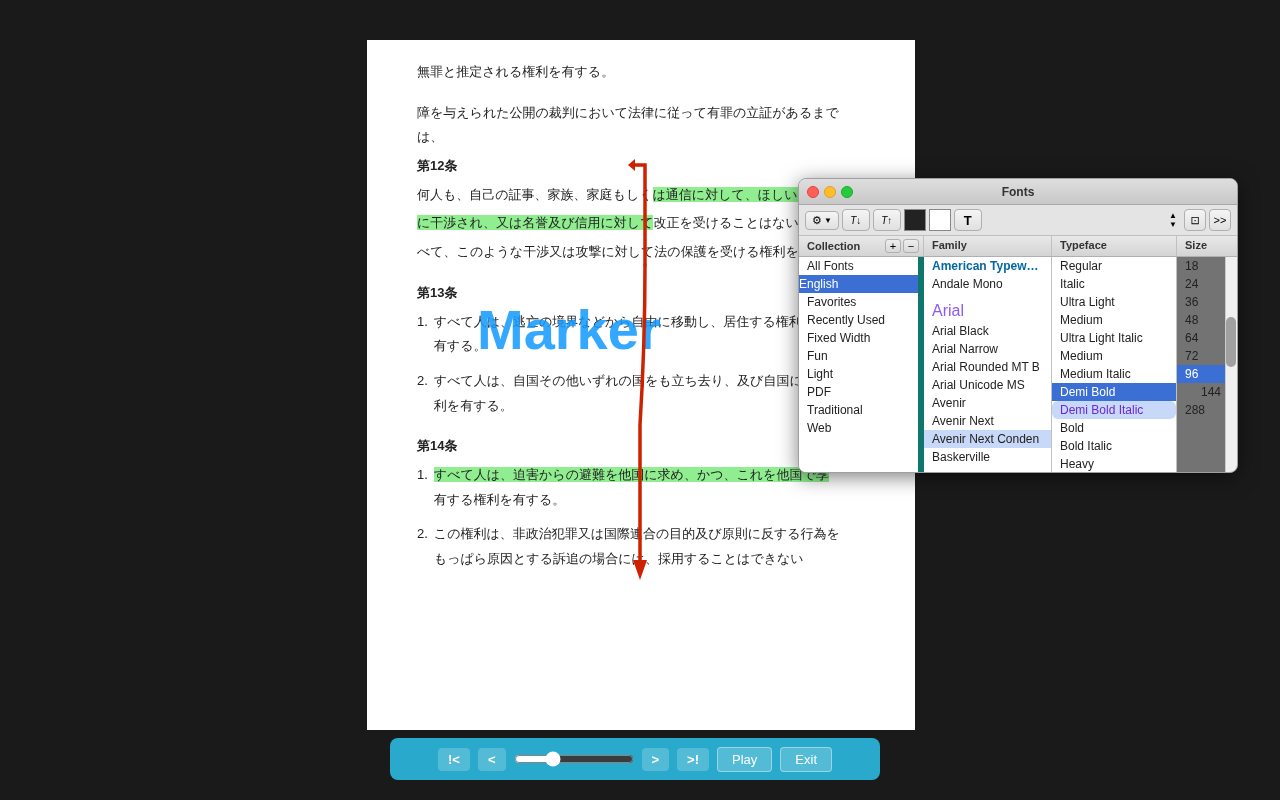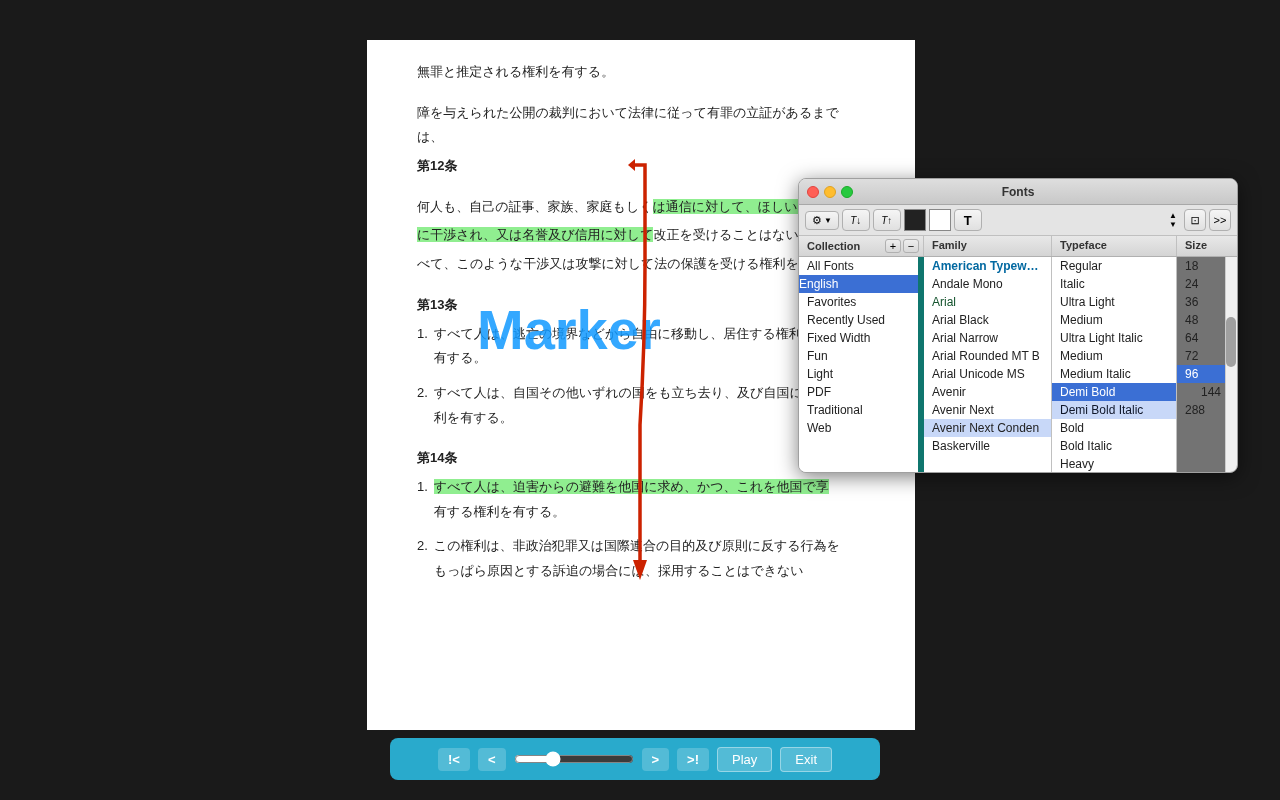--- a/index.html
+++ b/index.html
@@ -17,21 +17,21 @@
 
 <div style="position:absolute;inset:0;background:#1a1a1a;"></div>
 
 <div style="position:absolute;left:367px;top:40px;width:548px;height:690px;background:white;overflow:hidden;">
   <div style="padding:20px 50px;font-size:13px;line-height:1.9;color:#222;">
 
     <p style="margin-bottom:16px;">無罪と推定される権利を有する。</p>
     <p style="margin-bottom:4px;">障を与えられた公開の裁判において法律に従って有罪の立証があるまでは、</p>
 
     <div>
-      <p style="font-weight:bold;margin-bottom:16px;">第12条</p>
+      <p style="font-weight:bold;margin-bottom:4px;">第12条</p>
       <p style="margin-bottom:4px;">何人も、自己の証事、家族、家庭もしく<span style="background:#90ee90;">は通信に対して、ほしいまま</span></p>
       <p style="margin-bottom:4px;"><span style="background:#90ee90;">に干渉され、又は名誉及び信用に対して</span>改正を受けることはない。人はす</p>
       <p style="margin-bottom:16px;">べて、このような干渉又は攻撃に対して法の保護を受ける権利を有する。</p>
     </div>
 
     <div style="position:absolute;left:110px;top:237px;font-size:56px;font-weight:bold;color:#1199ff;font-family:Arial,sans-serif;opacity:0.85;z-index:5;">
       <span>Marker</span>
     </div>
 
     <div style="position:relative;z-index:2;">
@@ -139,41 +139,41 @@
       <div style="padding:2px 8px;font-size:12px;color:#222;cursor:pointer;">Fun</div>
       <div style="padding:2px 8px;font-size:12px;color:#222;cursor:pointer;">Light</div>
       <div style="padding:2px 8px;font-size:12px;color:#222;cursor:pointer;">PDF</div>
       <div style="padding:2px 8px;font-size:12px;color:#222;cursor:pointer;">Traditional</div>
       <div style="padding:2px 8px;font-size:12px;color:#222;cursor:pointer;">Web</div>
     </div>
 
     <div style="overflow-y:auto;border-right:1px solid #c0c0c0;background:white;">
       <div style="padding:2px 8px;font-size:12px;color:#0369a1;cursor:pointer;white-space:nowrap;overflow:hidden;text-overflow:ellipsis;font-weight:bold;">American Typewrite</div>
       <div style="padding:2px 8px;font-size:12px;color:#222;cursor:pointer;">Andale Mono</div>
-      <div style="padding:2px 8px;font-size:12px;color:#14532d;cursor:pointer;">Arial</div>
+      <div style="padding:2px 8px;font-size:16px;color:#8b5cf6;cursor:pointer;margin-top:7px;">Arial</div>
       <div style="padding:2px 8px;font-size:12px;color:#222;cursor:pointer;">Arial Black</div>
       <div style="padding:2px 8px;font-size:12px;color:#222;cursor:pointer;">Arial Narrow</div>
       <div style="padding:2px 8px;font-size:12px;color:#222;cursor:pointer;white-space:nowrap;overflow:hidden;text-overflow:ellipsis;">Arial Rounded MT B</div>
       <div style="padding:2px 8px;font-size:12px;color:#222;cursor:pointer;white-space:nowrap;overflow:hidden;text-overflow:ellipsis;">Arial Unicode MS</div>
       <div style="padding:2px 8px;font-size:12px;color:#222;cursor:pointer;">Avenir</div>
       <div style="padding:2px 8px;font-size:12px;color:#222;cursor:pointer;">Avenir Next</div>
       <div style="padding:2px 8px;font-size:12px;color:#222;cursor:pointer;background:#c8d8f8;">Avenir Next Conden</div>
       <div style="padding:2px 8px;font-size:12px;color:#222;cursor:pointer;">Baskerville</div>
     </div>
 
     <div style="overflow-y:auto;border-right:1px solid #c0c0c0;background:white;">
       <div style="padding:2px 8px;font-size:12px;color:#222;cursor:pointer;">Regular</div>
       <div style="padding:2px 8px;font-size:12px;color:#222;cursor:pointer;">Italic</div>
       <div style="padding:2px 8px;font-size:12px;color:#222;cursor:pointer;">Ultra Light</div>
       <div style="padding:2px 8px;font-size:12px;color:#222;cursor:pointer;">Medium</div>
       <div style="padding:2px 8px;font-size:12px;color:#222;cursor:pointer;white-space:nowrap;overflow:hidden;text-overflow:ellipsis;">Ultra Light Italic</div>
       <div style="padding:2px 8px;font-size:12px;color:#222;cursor:pointer;">Medium</div>
       <div style="padding:2px 8px;font-size:12px;color:#222;cursor:pointer;">Medium Italic</div>
       <div style="padding:2px 8px;font-size:12px;color:white;cursor:pointer;background:#3b6fd4;">Demi Bold</div>
-      <div style="padding:2px 8px;font-size:12px;color:#0f172a;cursor:pointer;background:#c8d8f8;">Demi Bold Italic</div>
+      <div style="padding:2px 8px;font-size:12px;color:#6d28d9;cursor:pointer;background:#c8d8f8;border-radius:6px;">Demi Bold Italic</div>
       <div style="padding:2px 8px;font-size:12px;color:#222;cursor:pointer;">Bold</div>
       <div style="padding:2px 8px;font-size:12px;color:#222;cursor:pointer;">Bold Italic</div>
       <div style="padding:2px 8px;font-size:12px;color:#222;cursor:pointer;">Heavy</div>
     </div>
 
     <div style="background:#737373;position:relative;">
       <div style="padding:2px 8px;font-size:12px;color:#222;cursor:pointer;">18</div>
       <div style="padding:2px 8px;font-size:12px;color:#222;cursor:pointer;">24</div>
       <div style="padding:2px 8px;font-size:12px;color:#222;cursor:pointer;">36</div>
       <div style="padding:2px 8px;font-size:12px;color:#222;cursor:pointer;">48</div>

